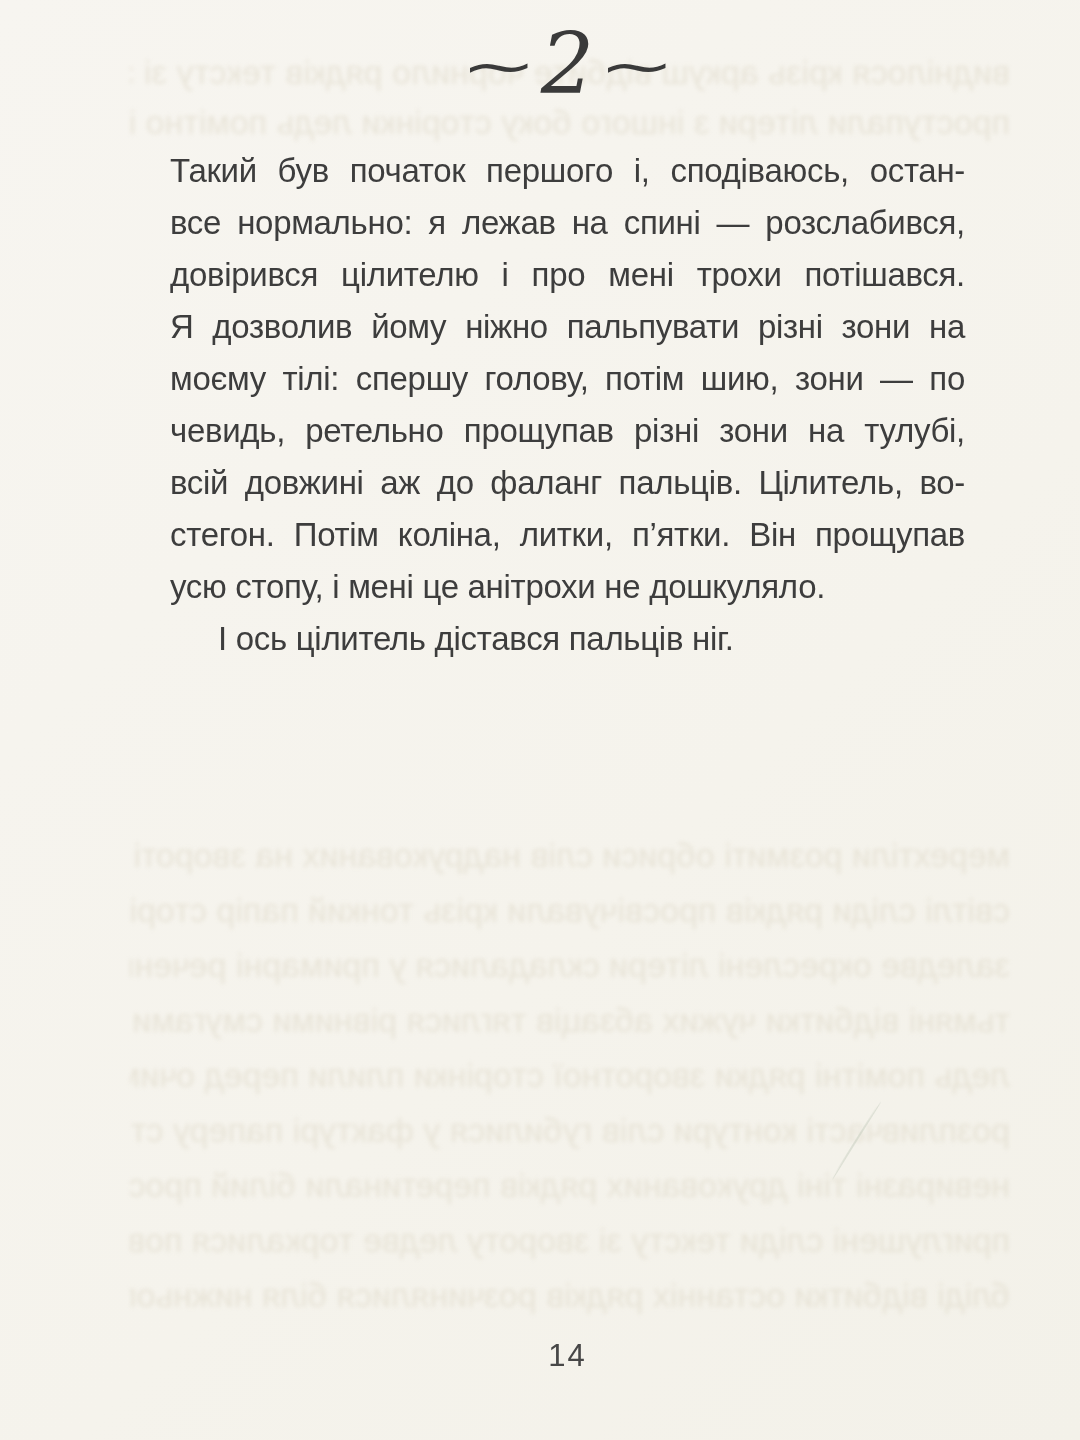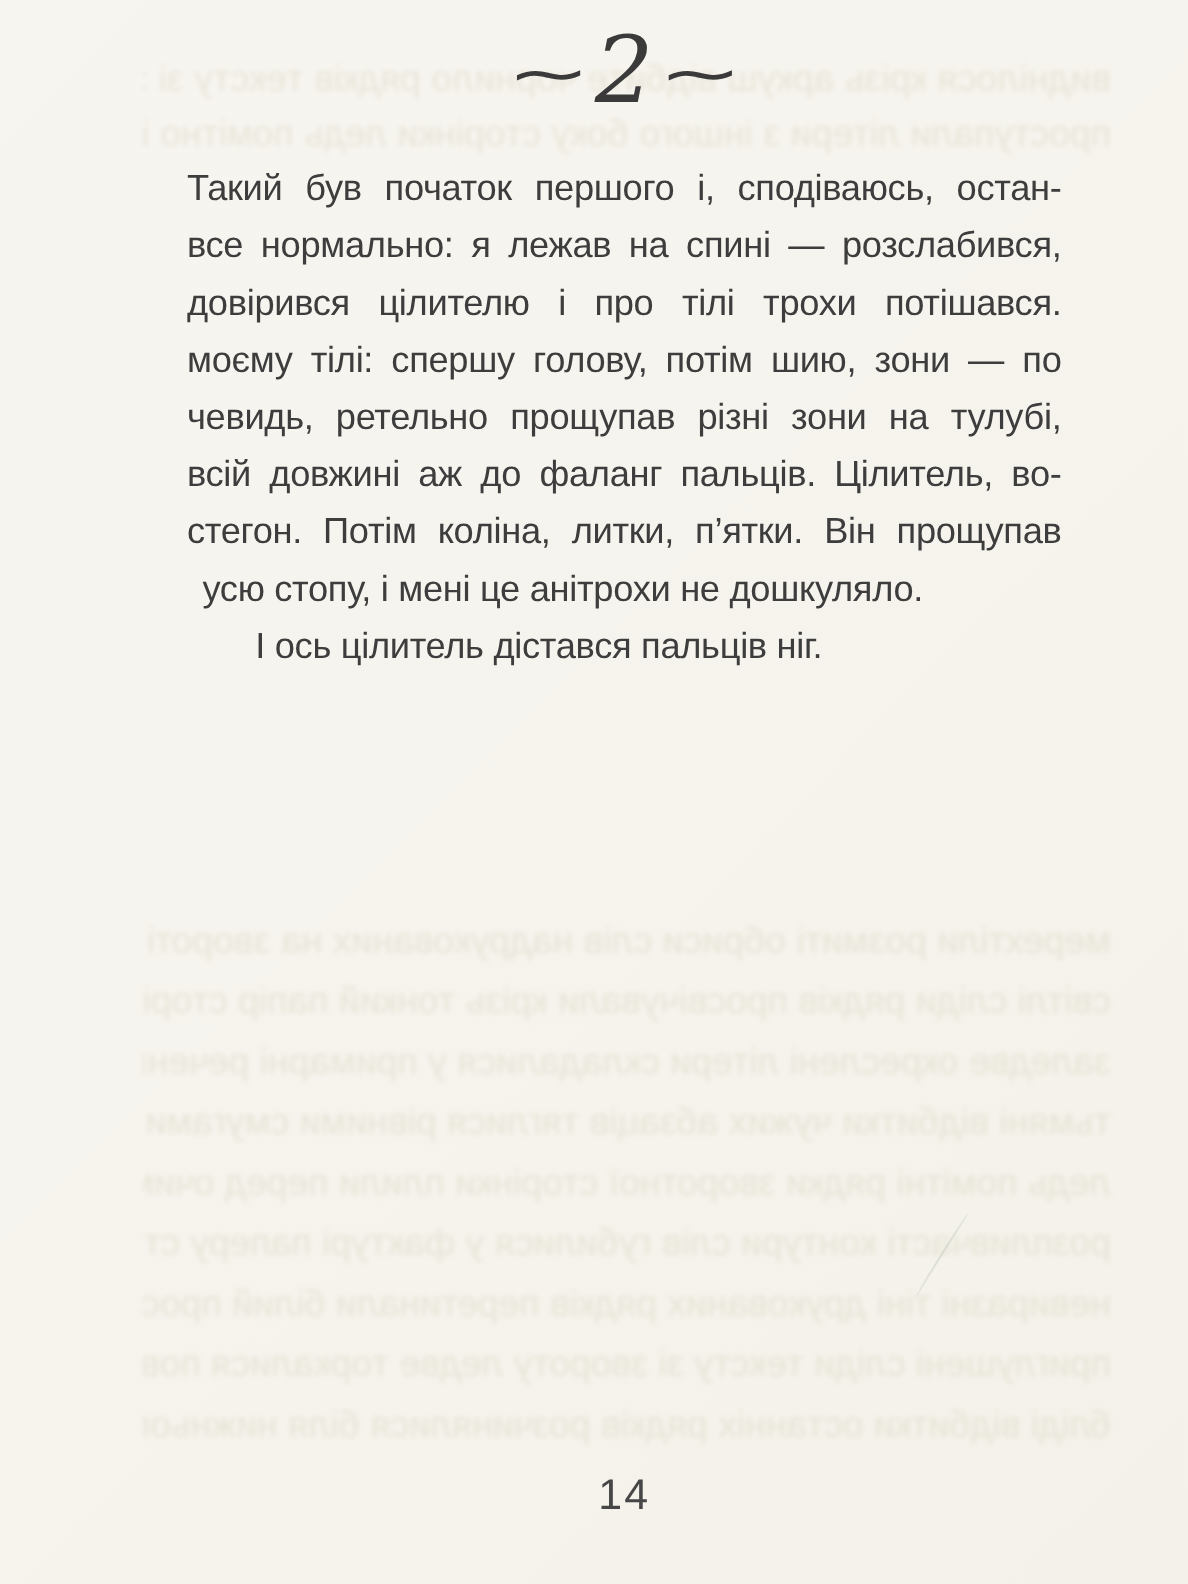--- a/index.html
+++ b/index.html
@@ -59,34 +59,33 @@
   .line {
     height: 52px;
     line-height: 52px;
     text-align: justify;
     text-align-last: justify;
     white-space: normal;
   }
   .line.para-end {
     text-align: left;
     text-align-last: left;
-    margin-left: 14px;
   }
   .line.indented {
     text-indent: 48px;
   }
 
   
   .page-number {
     position: absolute;
     left: 170px;
     top: 1338px;
     width: 795px;
     text-align: center;
-    font-size: 39px;
+    font-size: 31px;
     letter-spacing: 2px;
     color: #474747;
     z-index: 3;
   }
 
   
   .ghost {
     position: absolute;
     left: 130px;
     width: 880px;
@@ -126,21 +125,22 @@
 
   <div class="chapter-heading">
     <span class="tilde">~</span>
     <span class="chapter-number">2</span>
     <span class="tilde">~</span>
   </div>
 
   <div class="text-column">
     <div class="line">Такий був початок першого і, сподіваюсь, остан-</div>
     <div class="line">все нормально: я лежав на спині — розслабився,</div>
-    <div class="line">довірився цілителю і про тілі трохи потішався.</div>
+    <div class="line">довірився цілителю і про мені трохи потішався.</div>
+    <div class="line">Я дозволив йому ніжно пальпувати різні зони на</div>
     <div class="line">моєму тілі: спершу голову, потім шию, зони — по</div>
     <div class="line">чевидь, ретельно прощупав різні зони на тулубі,</div>
     <div class="line">всій довжині аж до фаланг пальців. Цілитель, во-</div>
     <div class="line">стегон. Потім коліна, литки, п’ятки. Він прощупав</div>
     <div class="line para-end">усю стопу, і мені це анітрохи не дошкуляло.</div>
     <div class="line para-end indented">І ось цілитель дістався пальців ніг.</div>
   </div>
 
   <div class="ghost" style="top:833px">мерехтіли розмиті обриси слів надрукованих на звороті аркуша</div>
   <div class="ghost" style="top:888px">світлі сліди рядків просвічували крізь тонкий папір сторінки</div>

